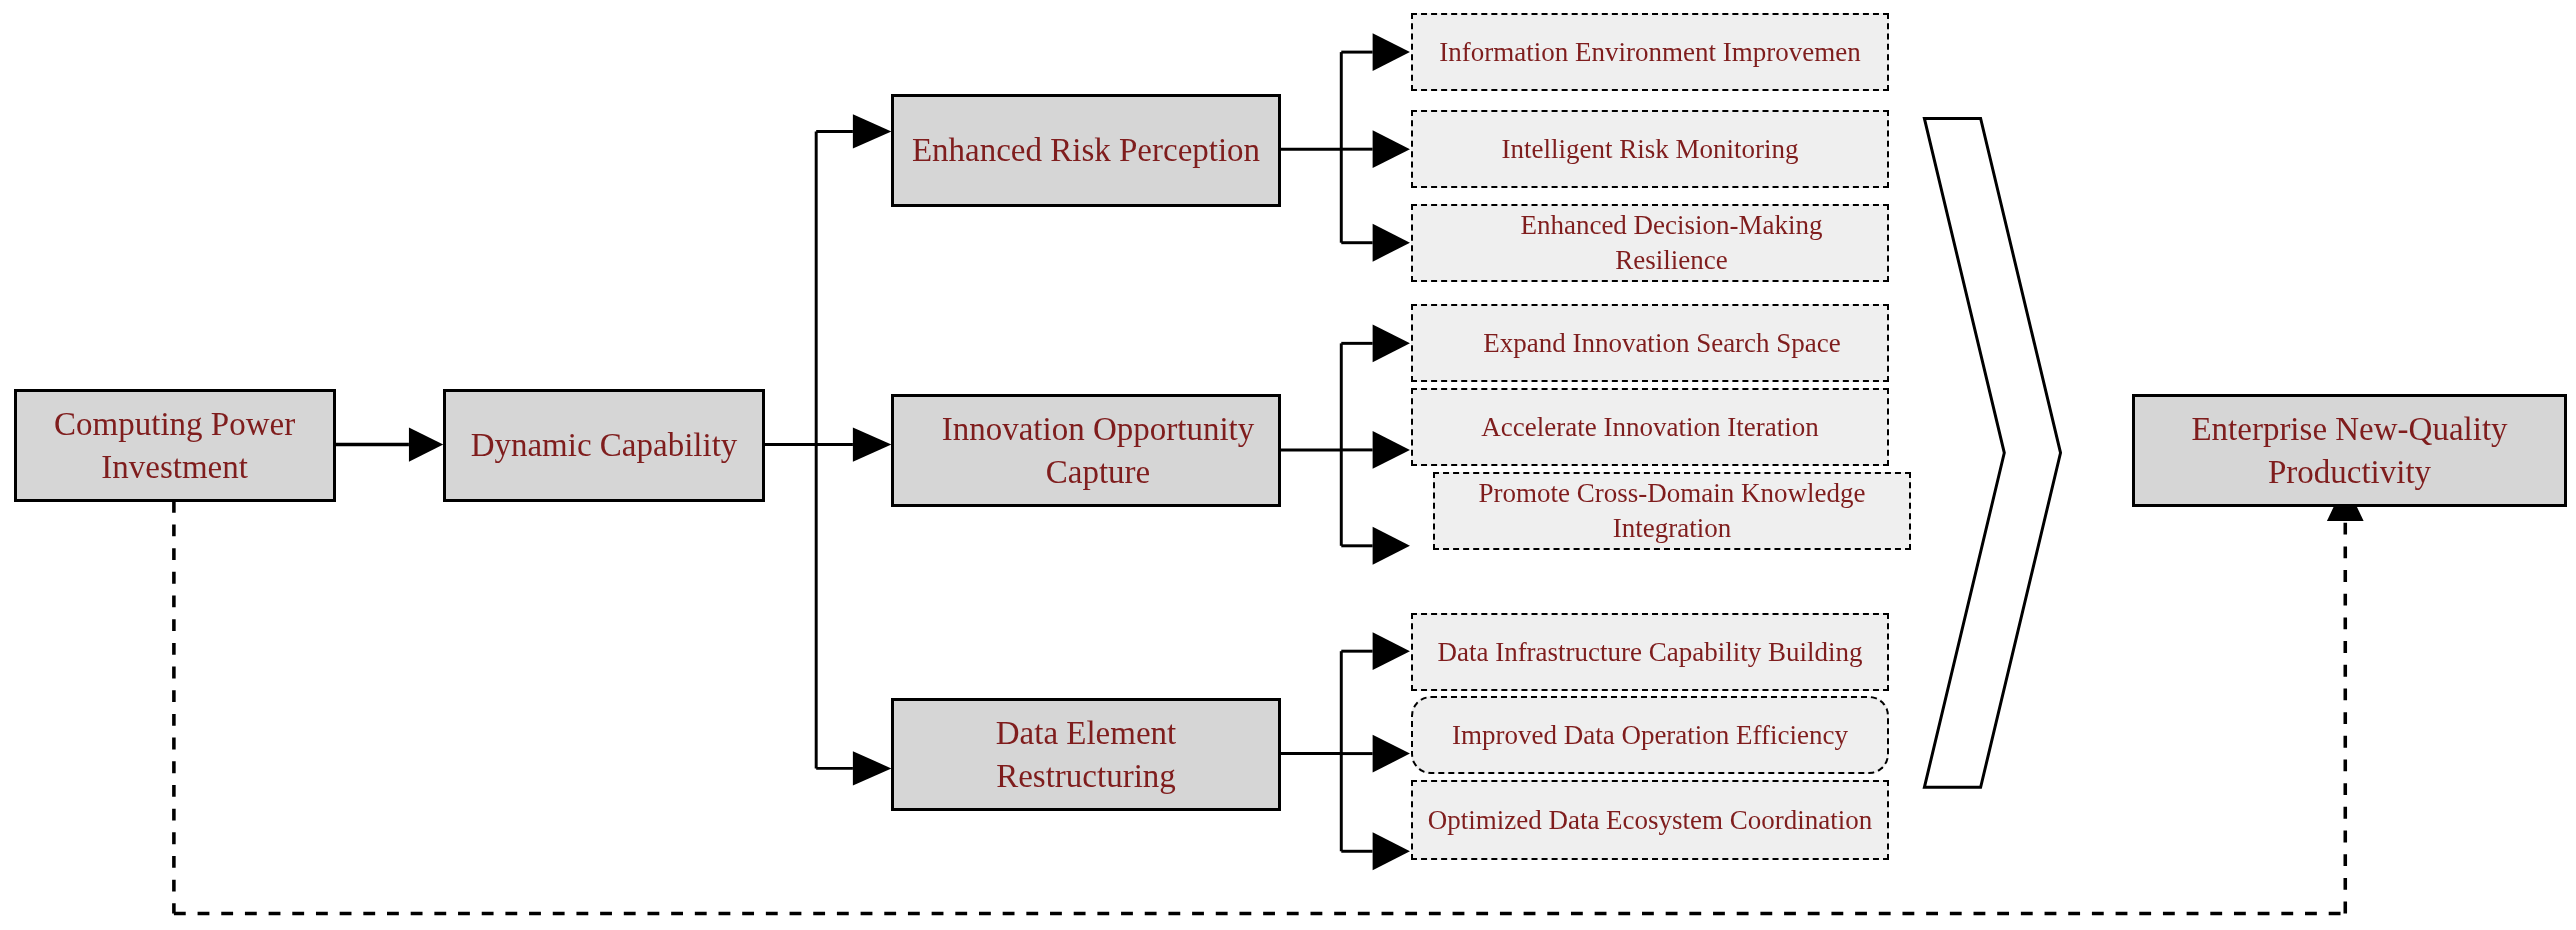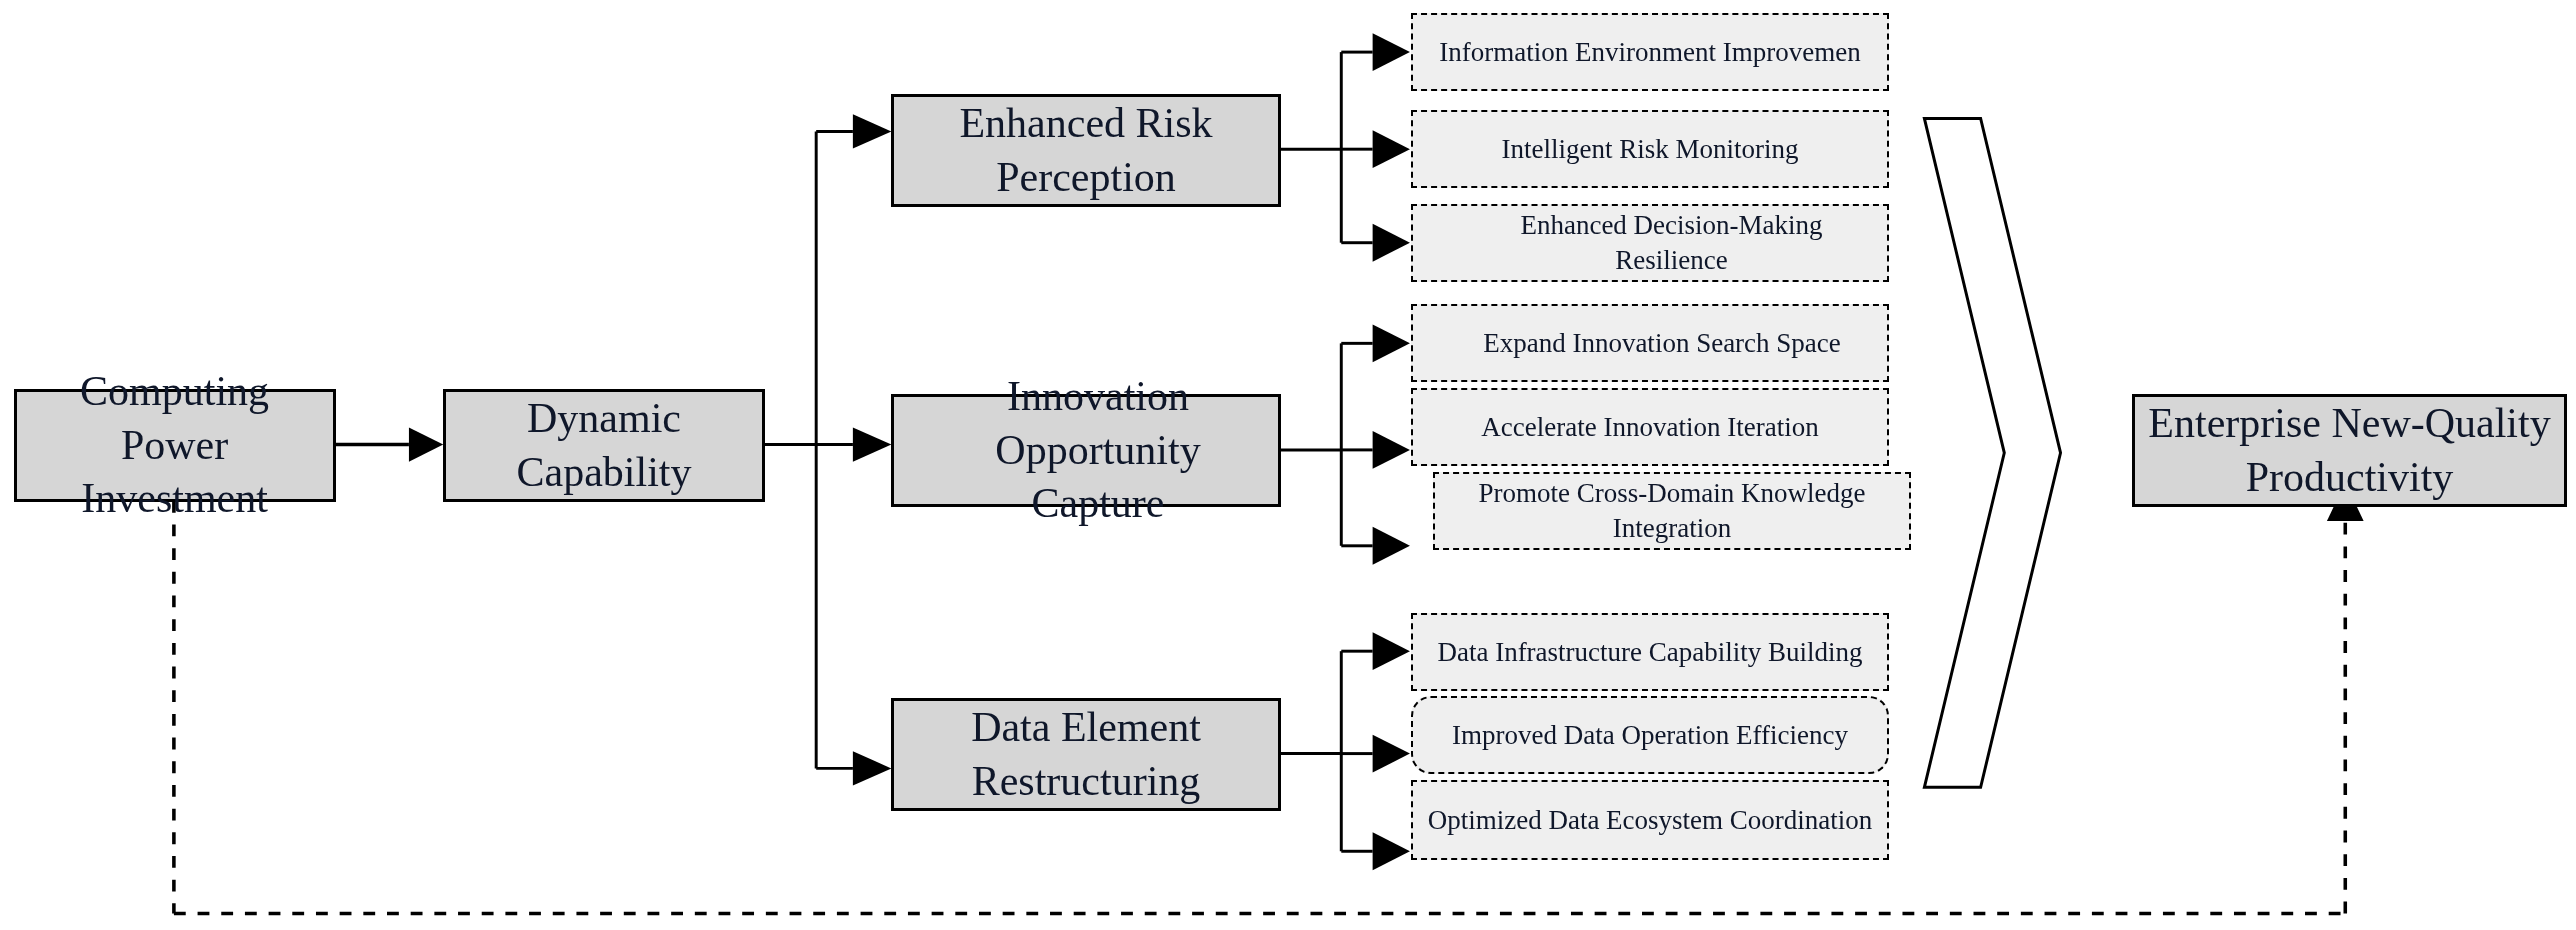--- a/index.html
+++ b/index.html
@@ -12,27 +12,27 @@
     overflow:hidden;
   }
   .node{
     position:absolute;
     box-sizing:border-box;
     display:flex;
     align-items:center;
     justify-content:center;
     text-align:center;
     line-height:1.28;
-    color:#0f172a;
+    color:#7f1d1d;
   }
   
   .solid{
     background:#d6d6d6;
     border:3px solid #000000;
-    font-size:42px;
+    font-size:33px;
   }
   
   .dashed{
     background:#efefef;
     border:2.4px dashed #000000;
     font-size:27px;
   }
   .node .txt{display:block;padding:0 8.3px;}
   svg.wires{
     position:absolute;left:0;top:0;

